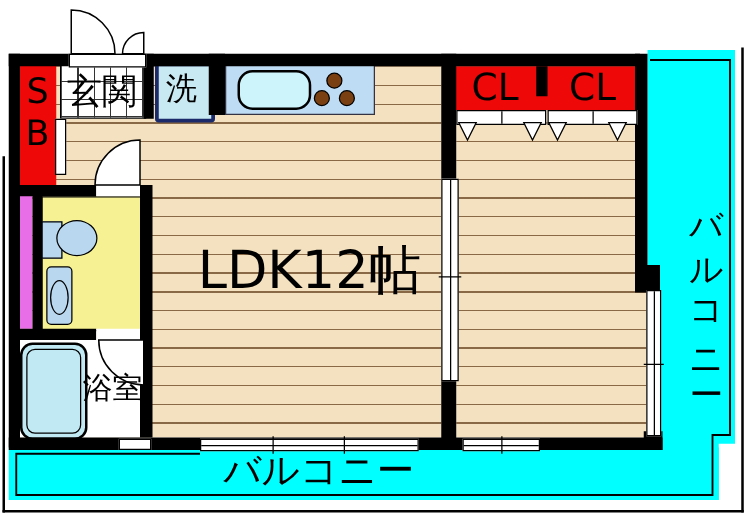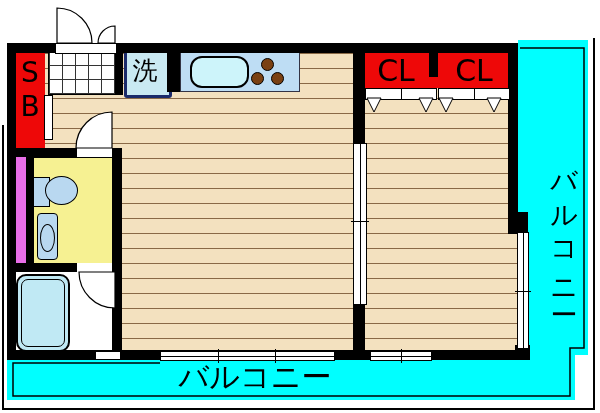--- a/index.html
+++ b/index.html
@@ -128,18 +128,21 @@
     <path d="M 112,148 L 76,148 A 36 36 0 0 1 112,112 Z" fill="#fff" stroke="#000" stroke-width="1.2"></path>
     <path d="M 115,272 L 79,272 A 36 36 0 0 0 115,308 Z" fill="#fff" stroke="#000" stroke-width="1.2"></path>
     <path d="M 367,98 L 381,98 L 374,112 Z" fill="#fff" stroke="#000"></path>
     <path d="M 419,98 L 433,98 L 426,112 Z" fill="#fff" stroke="#000"></path>
     <path d="M 439,98 L 453,98 L 446,112 Z" fill="#fff" stroke="#000"></path>
     <path d="M 487,98 L 501,98 L 494,112 Z" fill="#fff" stroke="#000"></path>
   </svg>
 
   <div class="abs lbl z7" style="left:15px;top:58px;width:30px;font-size:28px">S</div>
   <div class="abs lbl z7" style="left:15px;top:92px;width:30px;font-size:28px">B</div>
+  <div class="abs lbl z7" style="left:48px;top:58px;width:67px;font-size:28px">玄関</div>
   <div class="abs lbl z7" style="left:124px;top:58px;width:42px;font-size:25px">洗</div>
   <div class="abs lbl z7" style="left:362px;top:55px;width:68px;font-size:30px">CL</div>
   <div class="abs lbl z7" style="left:438px;top:55px;width:72px;font-size:30px">CL</div>
+  <div class="abs lbl z7" style="left:130px;top:194px;width:235px;font-size:42px">LDK12帖</div>
+  <div class="abs lbl z7" style="left:58px;top:298px;width:64px;font-size:24px">浴室</div>
   <div class="abs lbl z7" style="left:60px;top:361px;width:390px;font-size:30px">バルコニー</div>
   <div class="abs lbl vlbl z7" style="left:532px;top:98px;width:46px;height:262px;font-size:27px">バルコニー</div>
 </div>
 
 </body></html>

